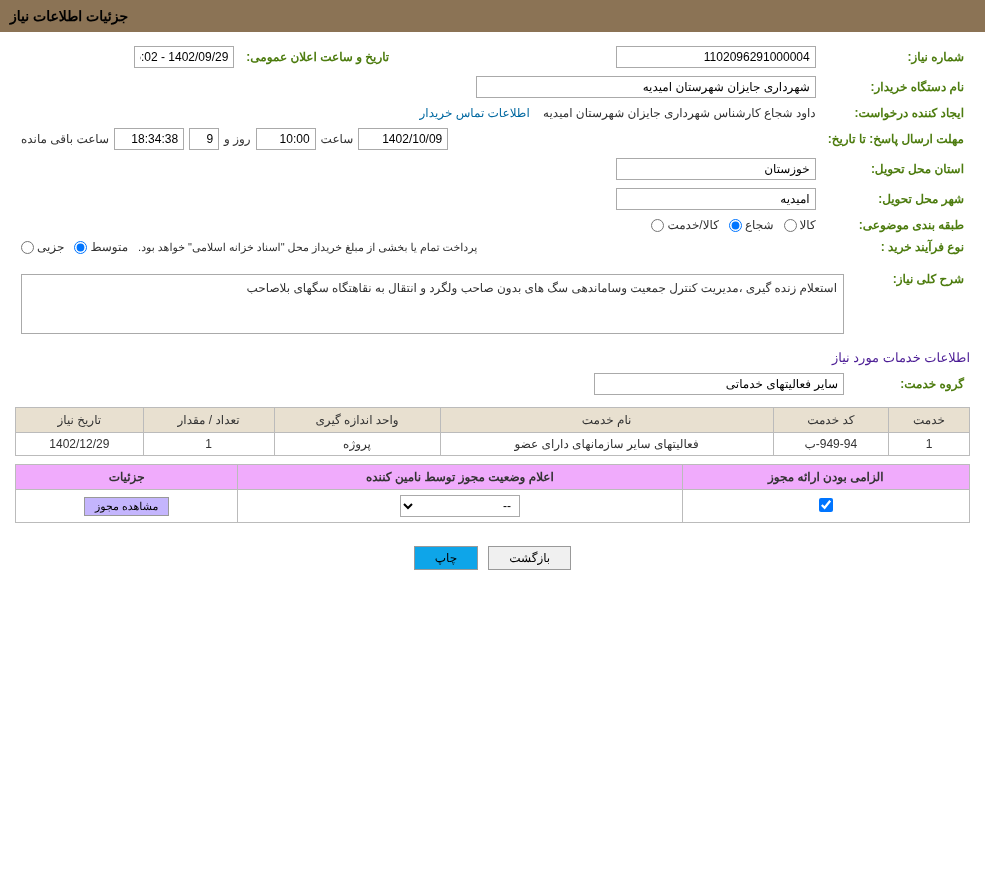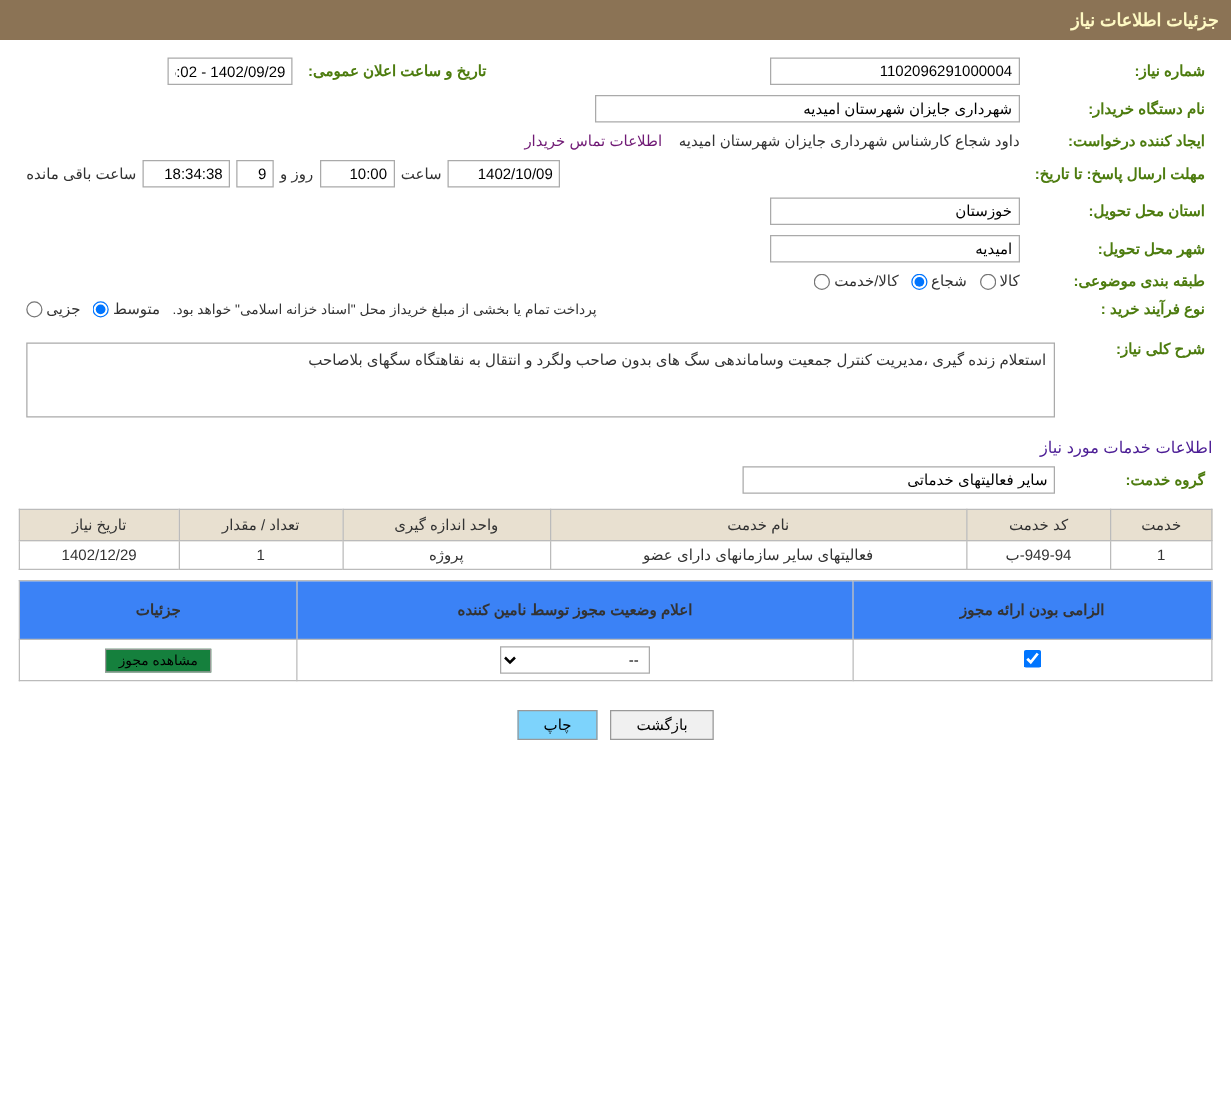--- a/index.html
+++ b/index.html
@@ -11,22 +11,22 @@
       color: #333;
     }
     .page-wrapper {
       width: 985px;
       min-height: 875px;
       background: #fff;
       margin: 0 auto;
     }
     .header-bar {
       background: #8B7355;
-      color: #fef9c3;
-      text-align: right;
+      color: #000000;
+      text-align: left;
       padding: 8px 10px;
       font-size: 14px;
       font-weight: bold;
     }
     .content {
       padding: 10px 15px;
     }
     .info-table {
       width: 100%;
       border-collapse: collapse;
@@ -49,21 +49,21 @@
     .input-field {
       border: 1px solid #aaa;
       background: #fff;
       padding: 3px 5px;
       font-family: Tahoma, Arial, sans-serif;
       font-size: 12px;
       direction: rtl;
     }
     .input-medium { width: 200px; }
     .input-small { width: 100px; }
-    .link-blue { color: #701a75; text-decoration: none; cursor: pointer; }
+    .link-blue { color: #0369a1; text-decoration: none; cursor: pointer; }
     .radio-group { display: inline-flex; gap: 10px; align-items: center; flex-direction: row-reverse; }
     .radio-item { display: flex; align-items: center; gap: 3px; flex-direction: row-reverse; }
     .purchase-note { color: #333; font-size: 11px; }
     .services-table {
       width: 100%;
       border-collapse: collapse;
       margin: 8px 0;
     }
     .services-table th {
       background: #e8e0d0;
@@ -76,40 +76,40 @@
       border: 1px solid #bbb;
       padding: 4px 8px;
       text-align: center;
     }
     .permissions-table {
       width: 100%;
       border-collapse: collapse;
       margin: 8px 0;
     }
     .permissions-table th {
-      background: #3b82f6;
+      background: #f0abfc;
       border: 1px solid #bbb;
-      padding: 16px 8px;
+      padding: 5px 8px;
       text-align: center;
       font-weight: bold;
     }
     .permissions-table td {
       border: 1px solid #bbb;
       padding: 5px 8px;
       text-align: center;
     }
     .btn {
       padding: 4px 20px;
       font-family: Tahoma, Arial, sans-serif;
       font-size: 12px;
       cursor: pointer;
       border: 1px solid #999;
-      background: #15803d;
-    }
-    .btn-print { background: #7dd3fc; }
+      background: #c4b5fd;
+    }
+    .btn-print { background: #0ea5e9; }
     .btn-back { background: #f0f0f0; }
     .bottom-buttons {
       text-align: center;
       padding: 15px;
       display: flex;
       justify-content: center;
       gap: 10px;
     }
     .row-flex {
       display: flex;

